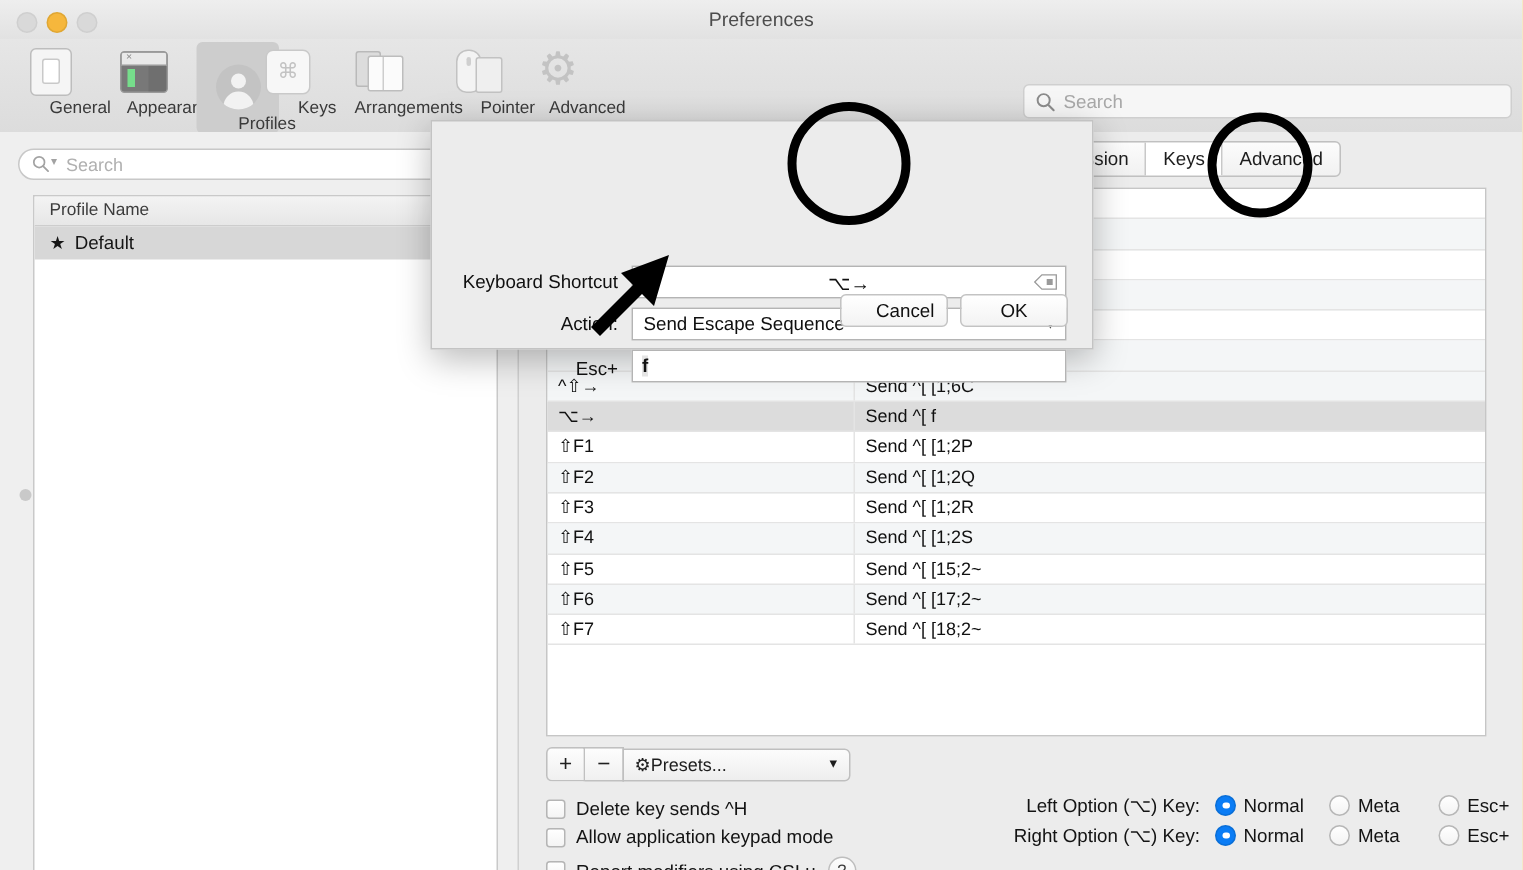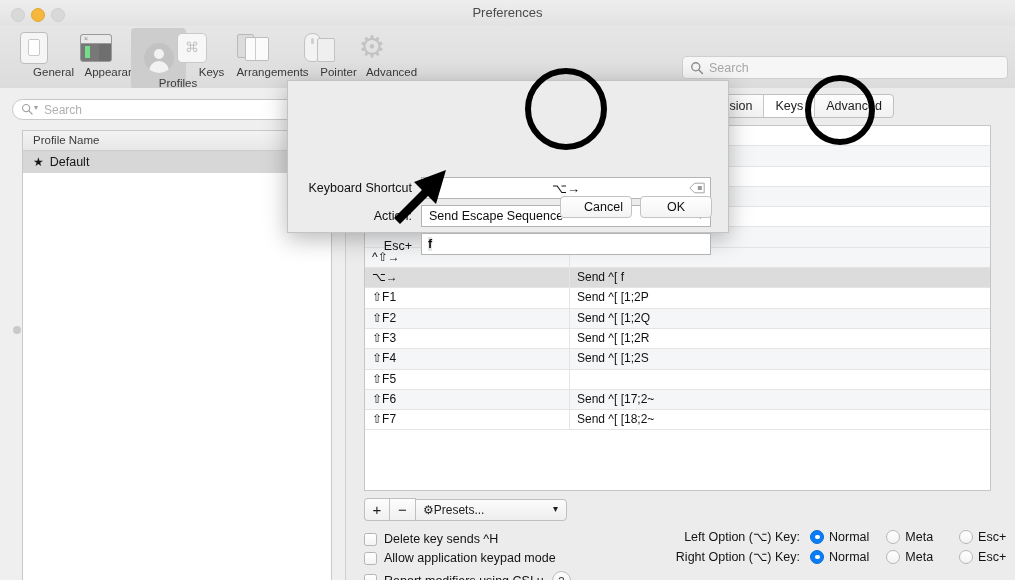--- a/index.html
+++ b/index.html
@@ -518,20 +518,21 @@
         <div class="kt-row">
             <div class="kt-c1"></div>
             <div class="kt-c2"></div>
           </div>
         <div class="kt-row alt">
             <div class="kt-c1"></div>
             <div class="kt-c2"></div>
           </div>
         <div class="kt-row alt">
             <div class="kt-c1">^⇧→</div>
+            <div class="kt-c2">Send ^[ [1;6C</div>
           </div>
         <div class="kt-row sel">
             <div class="kt-c1">⌥→</div>
             <div class="kt-c2">Send ^[ f</div>
           </div>
         <div class="kt-row">
             <div class="kt-c1">⇧F1</div>
             <div class="kt-c2">Send ^[ [1;2P</div>
           </div>
         <div class="kt-row alt">
@@ -541,20 +542,21 @@
         <div class="kt-row">
             <div class="kt-c1">⇧F3</div>
             <div class="kt-c2">Send ^[ [1;2R</div>
           </div>
         <div class="kt-row alt">
             <div class="kt-c1">⇧F4</div>
             <div class="kt-c2">Send ^[ [1;2S</div>
           </div>
         <div class="kt-row">
             <div class="kt-c1">⇧F5</div>
+            <div class="kt-c2">Send ^[ [15;2~</div>
           </div>
         <div class="kt-row alt">
             <div class="kt-c1">⇧F6</div>
             <div class="kt-c2">Send ^[ [17;2~</div>
           </div>
         <div class="kt-row">
             <div class="kt-c1">⇧F7</div>
             <div class="kt-c2">Send ^[ [18;2~</div>
           </div>
       </div>

